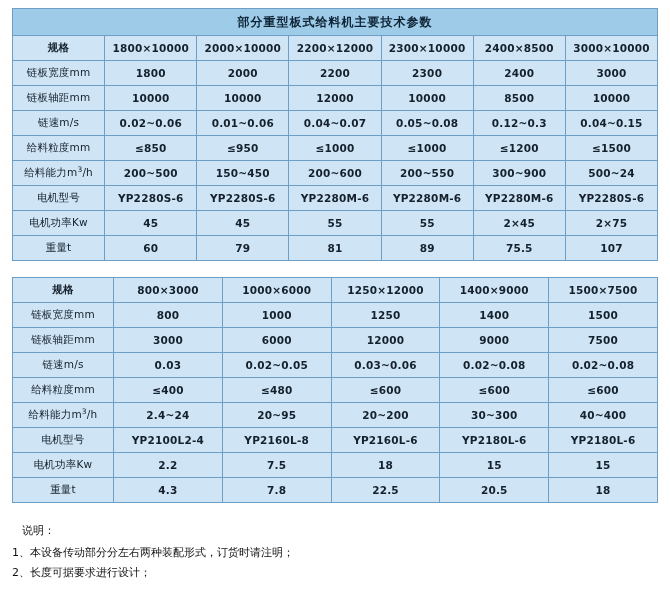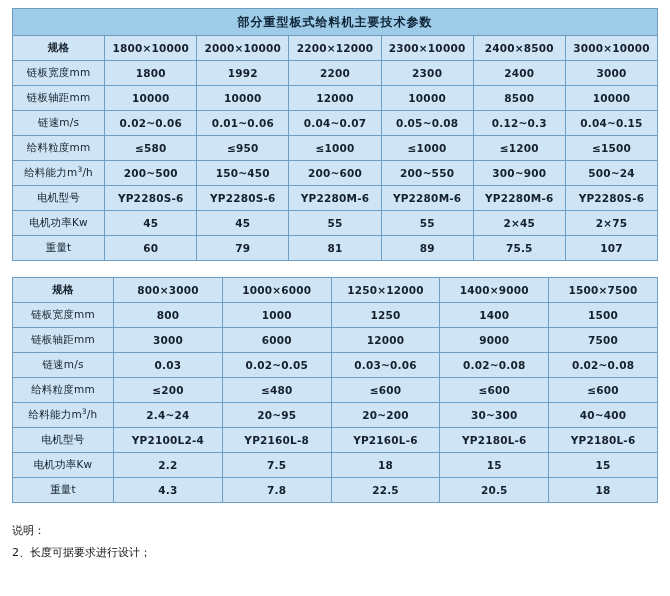--- a/index.html
+++ b/index.html
@@ -68,20 +68,21 @@
   .notes {
     width: 646px;
     margin-top: 18px;
     font-size: 11px;
     color: #111111;
     line-height: 20px;
   }
   .notes .note-title {
     font-weight: normal;
     margin-bottom: 2px;
+    margin-left: 10px;
   }
   .notes .note-line {
     white-space: nowrap;
   }
 </style>
 </head>
 <body>
 
 <div class="page">
 
@@ -96,21 +97,21 @@
         <td>2000×10000</td>
         <td>2200×12000</td>
         <td>2300×10000</td>
         <td>2400×8500</td>
         <td>3000×10000</td>
       </tr>
 
       <tr>
         <td class="rowhead">链板宽度mm</td>
         <td>1800</td>
-        <td>1992</td>
+        <td>2000</td>
         <td>2200</td>
         <td>2300</td>
         <td>2400</td>
         <td>3000</td>
       </tr>
       <tr>
         <td class="rowhead">链板轴距mm</td>
         <td>10000</td>
         <td>10000</td>
         <td>12000</td>
@@ -122,21 +123,21 @@
         <td class="rowhead">链速m/s</td>
         <td>0.02~0.06</td>
         <td>0.01~0.06</td>
         <td>0.04~0.07</td>
         <td>0.05~0.08</td>
         <td>0.12~0.3</td>
         <td>0.04~0.15</td>
       </tr>
       <tr>
         <td class="rowhead">给料粒度mm</td>
-        <td>≤580</td>
+        <td>≤850</td>
         <td>≤950</td>
         <td>≤1000</td>
         <td>≤1000</td>
         <td>≤1200</td>
         <td>≤1500</td>
       </tr>
       <tr>
         <td class="rowhead"><span>给料能力m</span><span class="sup">3</span><span>/h</span></td>
         <td>200~500</td>
         <td>150~450</td>
@@ -207,21 +208,21 @@
       <tr>
         <td class="rowhead">链速m/s</td>
         <td>0.03</td>
         <td>0.02~0.05</td>
         <td>0.03~0.06</td>
         <td>0.02~0.08</td>
         <td>0.02~0.08</td>
       </tr>
       <tr>
         <td class="rowhead">给料粒度mm</td>
-        <td>≤200</td>
+        <td>≤400</td>
         <td>≤480</td>
         <td>≤600</td>
         <td>≤600</td>
         <td>≤600</td>
       </tr>
       <tr>
         <td class="rowhead"><span>给料能力m</span><span class="sup">3</span><span>/h</span></td>
         <td>2.4~24</td>
         <td>20~95</td>
         <td>20~200</td>
@@ -250,17 +251,18 @@
         <td>7.8</td>
         <td>22.5</td>
         <td>20.5</td>
         <td>18</td>
       </tr>
     </tbody>
   </table>
 
   <div class="notes">
     <div class="note-title">说明：</div>
+    <div class="note-line">1、本设备传动部分分左右两种装配形式，订货时请注明；</div>
     <div class="note-line">2、长度可据要求进行设计；</div>
 
   </div>
 
 </div>
 
 </body></html>

